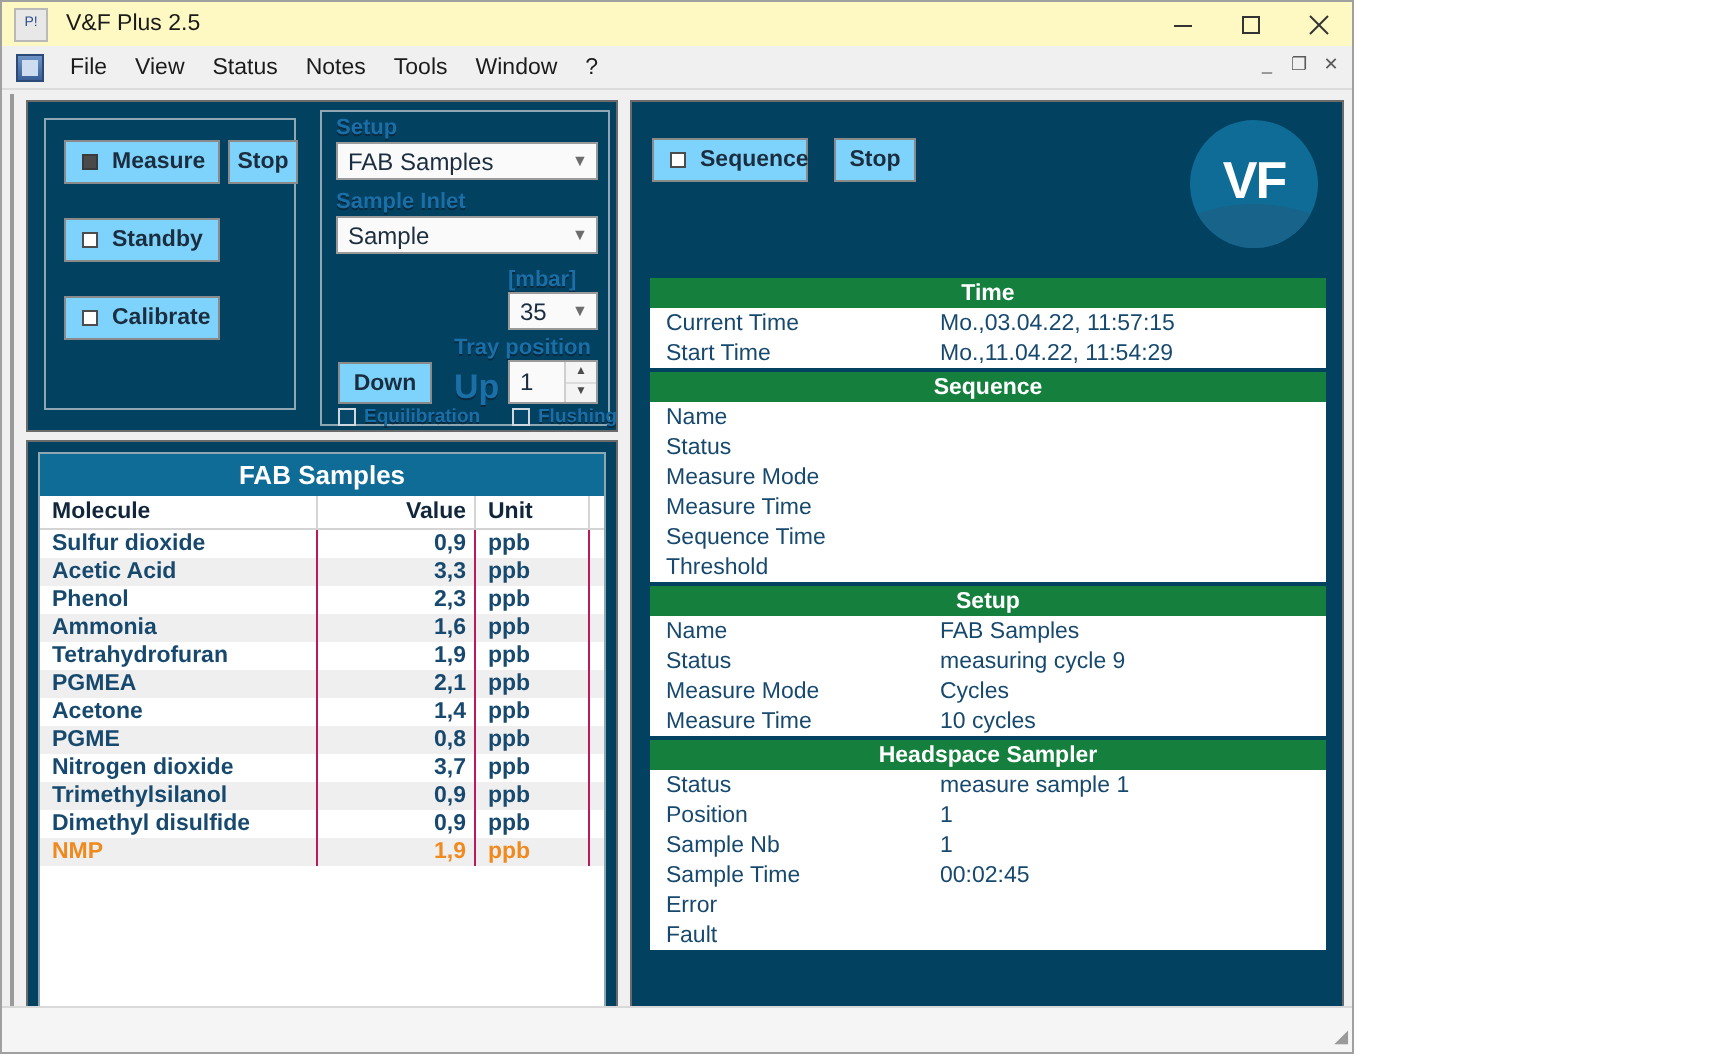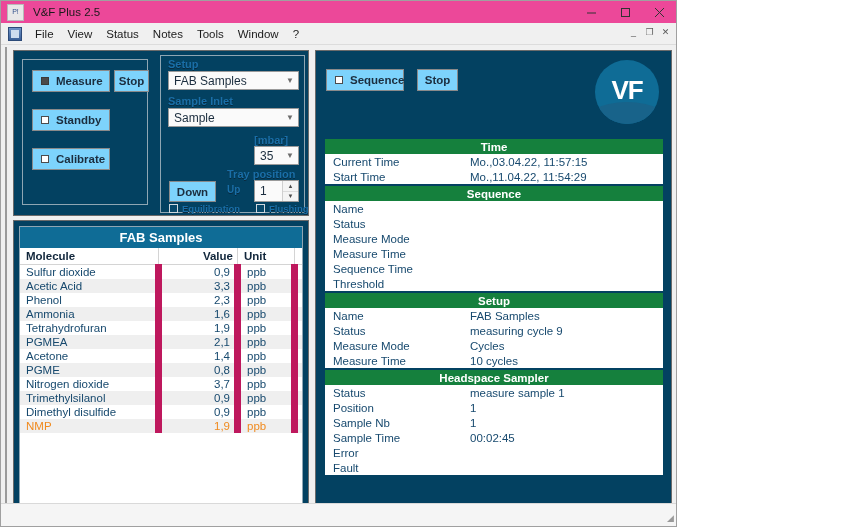--- a/index.html
+++ b/index.html
@@ -21,21 +21,21 @@
     width: 677px;
     height: 527px;
     background: #f0f0f0;
     border: 1px solid #a0a0a0;
     box-sizing: border-box;
     display: flex;
     flex-direction: column;
   }
   #title-bar {
     height: 22px;
-    background: #ec4899;
+    background: #fef9c3;
     display: flex;
     align-items: center;
     flex: 0 0 auto;
     position: relative;
   }
   #title-bar .app-icon {
     width: 15px; height: 15px;
     margin-left: 6px;
     background: #e8e8e8;
     border: 1px solid #b9b9b9;
@@ -228,21 +228,21 @@
   .chk .box {
     width: 9px; height: 9px;
     border: 1px solid #cfd8de;
     background: #07486a;
     margin-right: 4px;
     box-sizing: border-box;
     flex: 0 0 auto;
   }
   .plain-label {
     position: absolute;
-    font-size: 10px;
+    font-size: 17px;
     font-weight: bold;
     color: #1a6fa8;
     text-shadow: 0 1px 0 #0a2a3e;
     text-align: center;
   }
 
   
   #table-wrap {
     position: absolute;
     left: 5px; top: 5px;
@@ -273,23 +273,23 @@
     font-weight: bold;
     color: #11263b;
     padding: 2px 4px 2px 6px;
     border-right: 1px solid #d4d4d4;
     border-bottom: 1px solid #d4d4d4;
     background: #ffffff;
     font-size: 11.5px;
   }
   table.grid td {
     color: #17496e;
-    font-weight: normal;
+    font-weight: bold;
     padding: 1px 4px 1px 6px;
-    border-right: 7px solid #be185d;
+    border-right: 1px solid #be185d;
     white-space: nowrap;
     overflow: hidden;
   }
   table.grid tr.alt td { background: #efefef; }
   table.grid tr.highlight td { color: #f08a1e; }
   .col-mol  { width: 128px; }
   .col-val  { width: 68px;  text-align: right !important; }
   .col-unit { width: 46px;  }
   .col-pad  { width: 40px;  }
   th.col-val { text-align: right !important; padding-right: 6px; }

